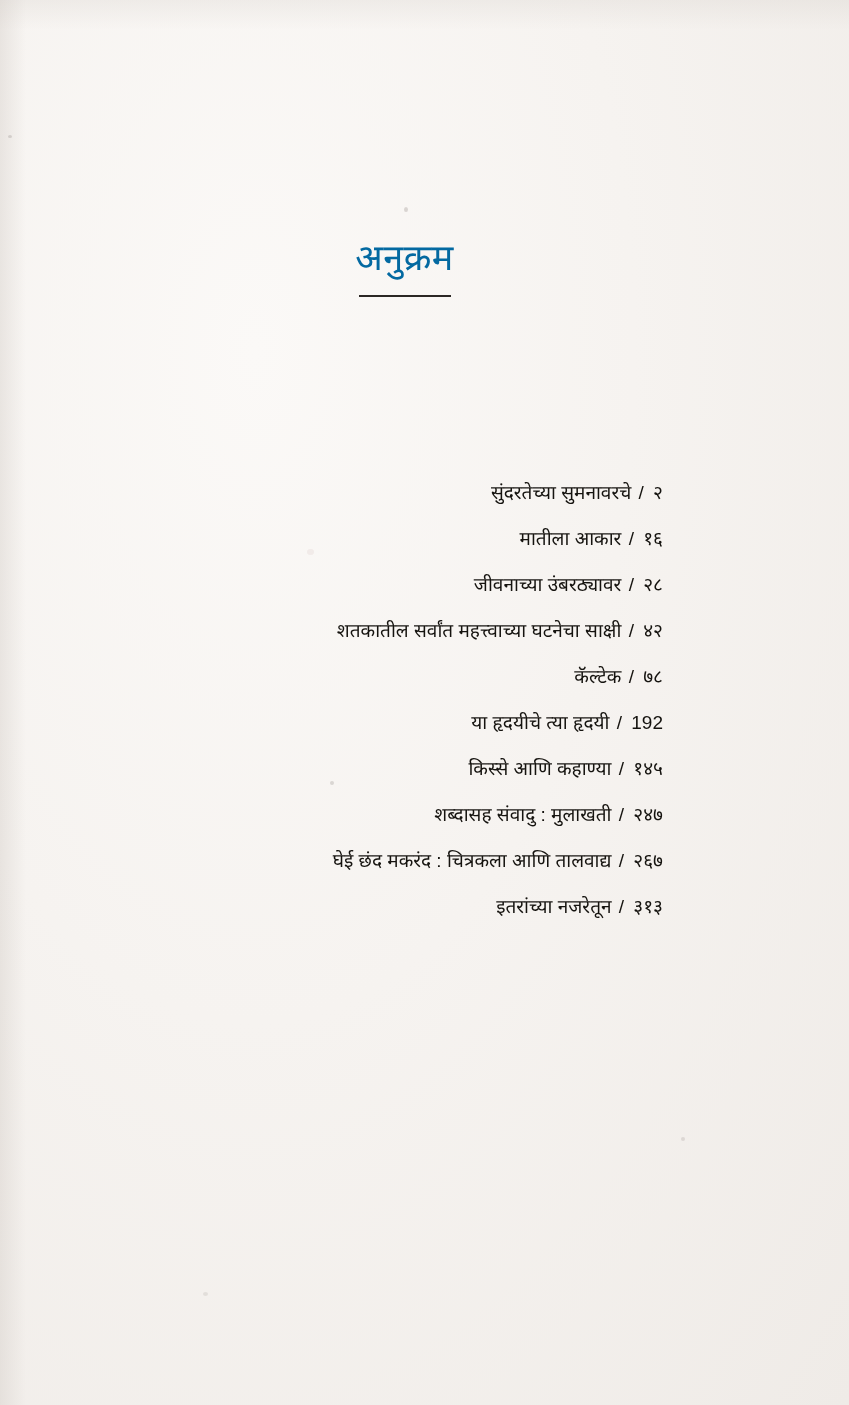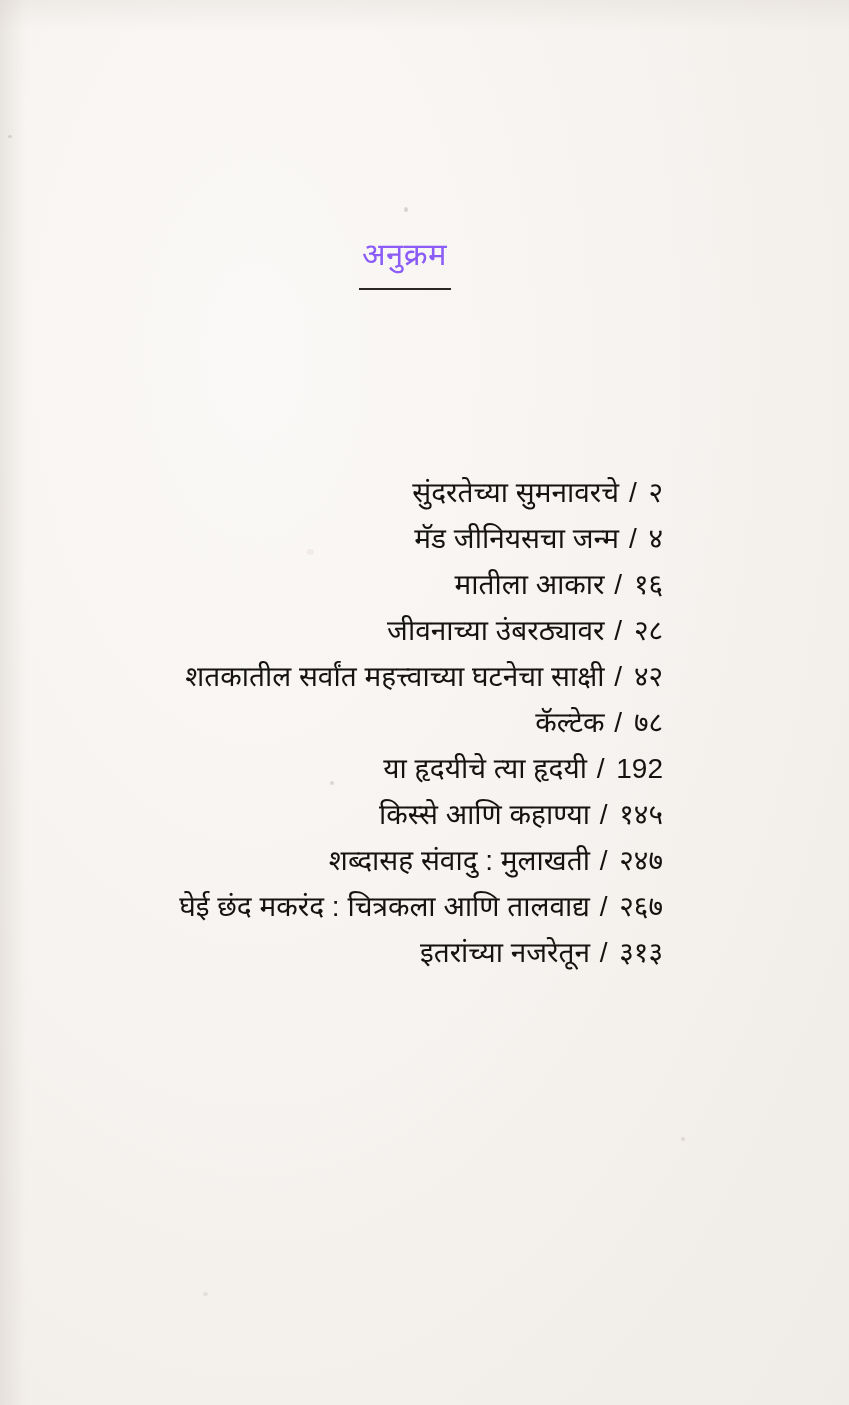--- a/index.html
+++ b/index.html
@@ -39,43 +39,43 @@
   .heading-wrap {
     position: absolute;
     top: 232px;
     left: 0;
     right: 0;
     text-align: center;
     padding-right: 40px;
   }
   .heading {
     display: inline-block;
-    font-size: 31px;
+    font-size: 36px;
     letter-spacing: 0.5px;
-    color: #8b5cf6;
+    color: #0369a1;
     font-family: "Liberation Sans", "DejaVu Sans", sans-serif;
     font-weight: 500;
   }
   .heading-rule {
     display: block;
     width: 92px;
     height: 2px;
     background: #2b2724;
     margin: 14px auto 0 auto;
   }
   .toc {
     position: absolute;
     top: 470px;
     left: 0;
     right: 0;
     padding-right: 186px;
     text-align: right;
   }
   .toc-entry {
-    font-size: 28px;
+    font-size: 19px;
     line-height: 46px;
     color: #15130f;
     font-family: "Liberation Sans", "DejaVu Sans", sans-serif;
     font-weight: 400;
     white-space: nowrap;
     margin-left: 20px;
   }
   .toc-entry .sep {
     padding: 0 2px;
   }
@@ -105,25 +105,20 @@
   <div class="heading-wrap">
     <span class="heading">अनुक्रम</span>
     <span class="heading-rule"></span>
   </div>
 
   <div class="toc">
     <div class="toc-entry">
       <span>सुंदरतेच्या सुमनावरचे</span>
       <span class="sep">/</span>
       <span class="pageno">२</span>
-    </div>
-    <div class="toc-entry">
-      <span>मॅड जीनियसचा जन्म</span>
-      <span class="sep">/</span>
-      <span class="pageno">४</span>
     </div>
     <div class="toc-entry">
       <span>मातीला आकार</span>
       <span class="sep">/</span>
       <span class="pageno">१६</span>
     </div>
     <div class="toc-entry">
       <span>जीवनाच्या उंबरठ्यावर</span>
       <span class="sep">/</span>
       <span class="pageno">२८</span>

